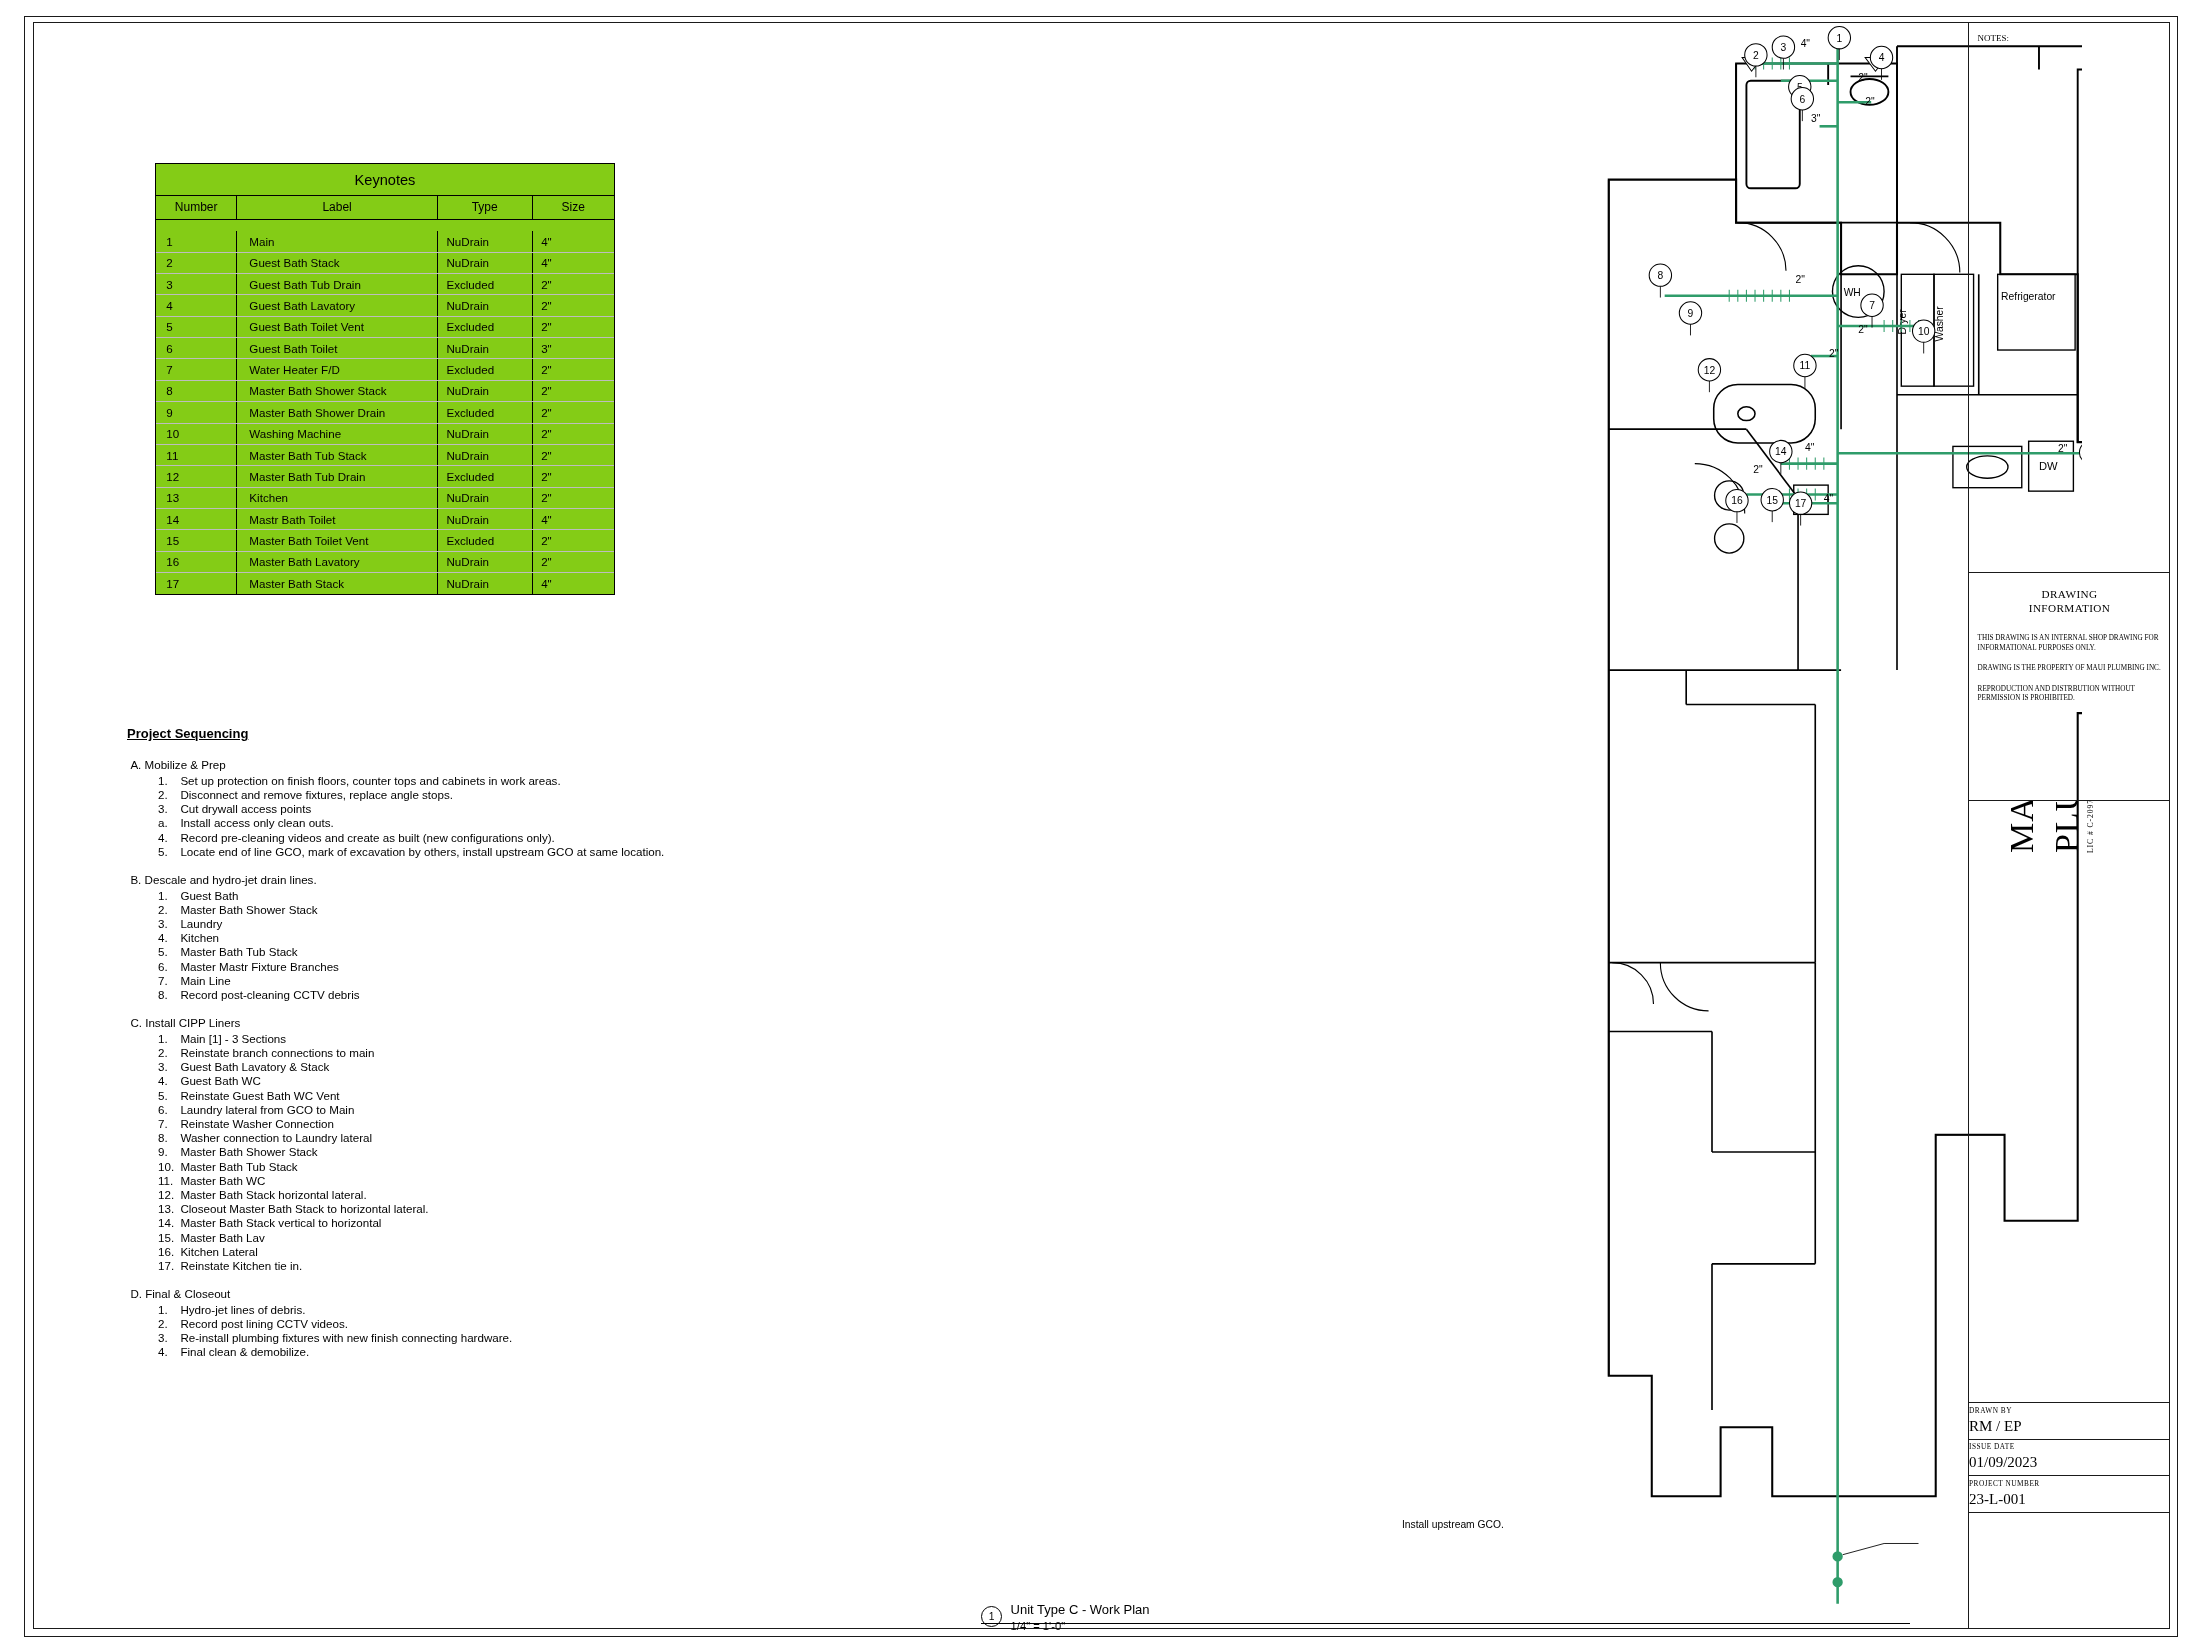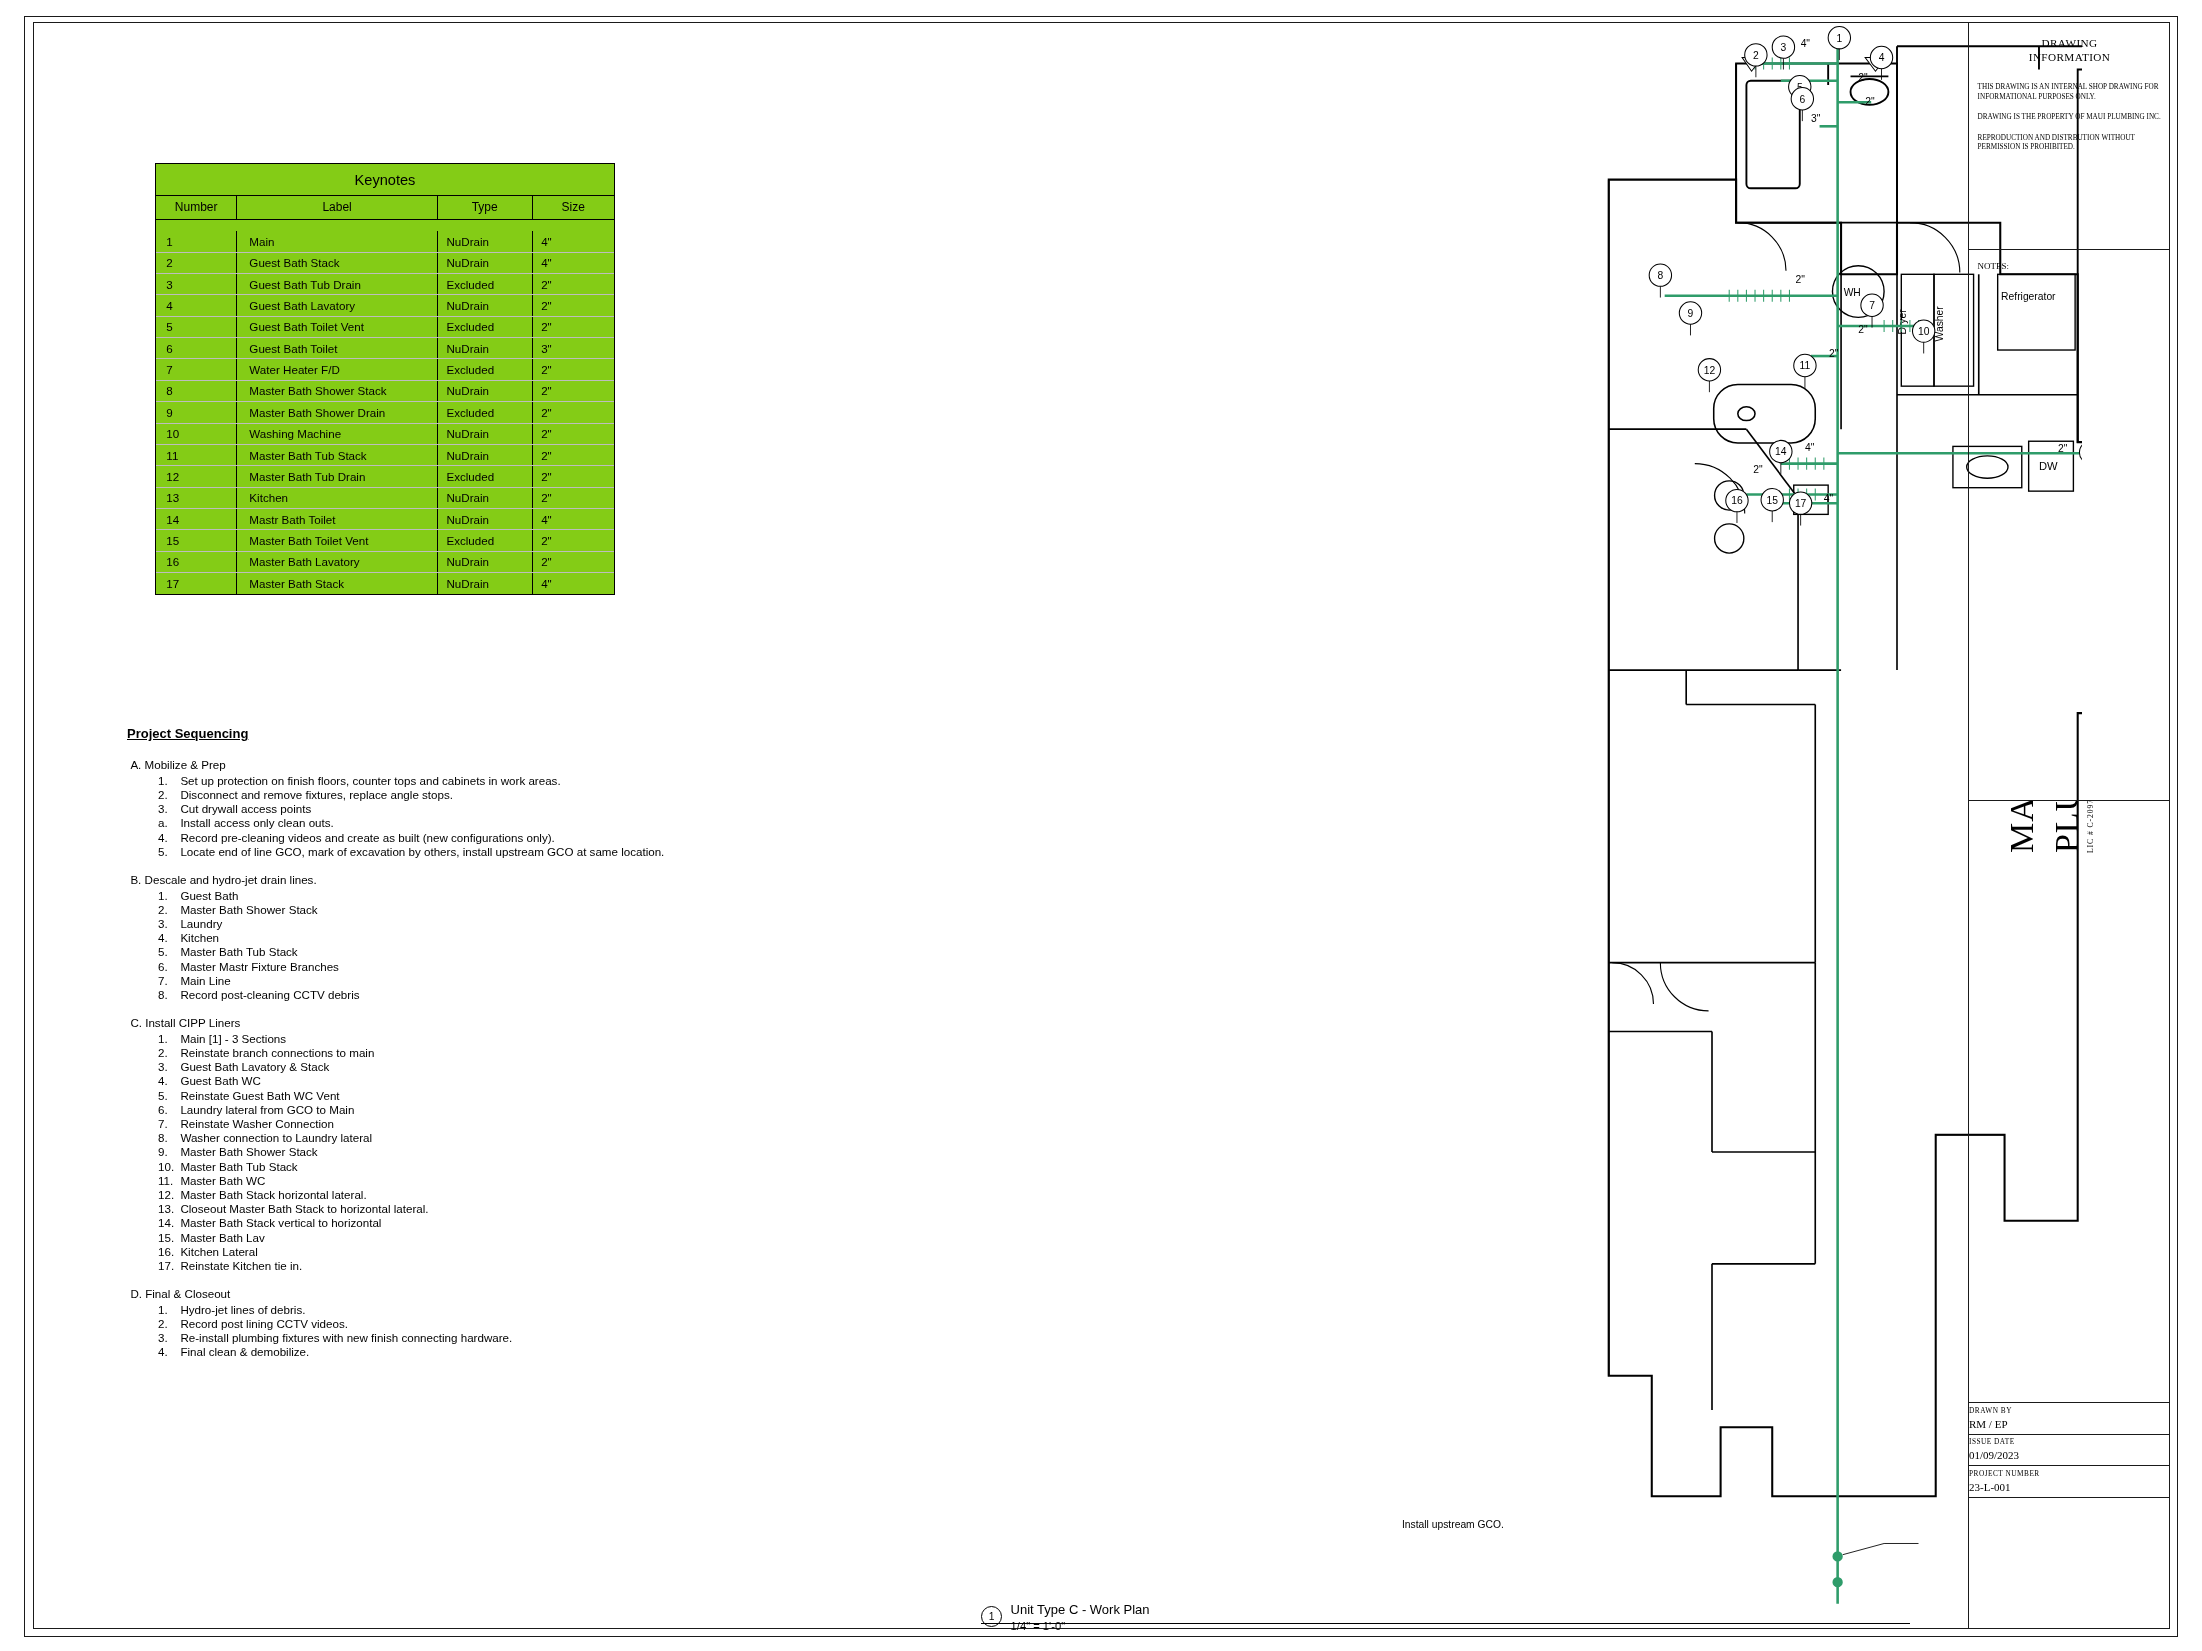--- a/index.html
+++ b/index.html
@@ -166,21 +166,21 @@
     letter-spacing: 0.9px;
   }
   .tb-field { border-bottom: 0.9px solid #1a1a1a; box-sizing: border-box; padding: 2.6px 0 4.3px 0; text-align: left; }
   .tb-field .lbl {
     font-family: "Liberation Serif", serif;
     font-size: 7.3px;
     letter-spacing: 0.5px;
   }
   .tb-field .val {
     font-family: "Liberation Serif", serif;
-    font-size: 11px;
+    font-size: 15px;
     margin-top: 2.6px;
   }
   .tb-project {
     height: 482px;
     position: relative;
     border-bottom: 0.9px solid #1a1a1a;
     box-sizing: border-box;
   }
 
   
@@ -644,28 +644,28 @@
   <div class="plan-title">
     <span class="bub">1</span>
     <span class="txtwrap">
       <div class="t1">Unit Type C - Work Plan</div>
       <div class="t2">1/4" = 1'-0"</div>
     </span>
   </div>
   <div class="plan-title-rule"></div>
 
   <div class="titleblock">
+    <div class="tb-sec tb-notes">
+      <div class="tb-h2">NOTES:</div>
+    </div>
     <div class="tb-sec tb-draw-info">
       <div class="tb-h">DRAWING<br>INFORMATION</div>
       <p>THIS DRAWING IS AN INTERNAL SHOP DRAWING FOR INFORMATIONAL PURPOSES ONLY.</p>
       <p>DRAWING IS THE PROPERTY OF MAUI PLUMBING INC.</p>
       <p>REPRODUCTION AND DISTRBUTION WITHOUT PERMISSION IS PROHIBITED.</p>
-    </div>
-    <div class="tb-sec tb-notes">
-      <div class="tb-h2">NOTES:</div>
     </div>
     <div class="tb-sec tb-logo">
       <div class="logo-text">
         <div class="logo-maui">MAUI</div>
       </div>
       <div class="logo-text" style="left:79px; top:52px;">
         <div class="logo-plumb">PLUMBING</div>
         <div class="logo-lic">LIC # C-20979</div>
       </div>
 

